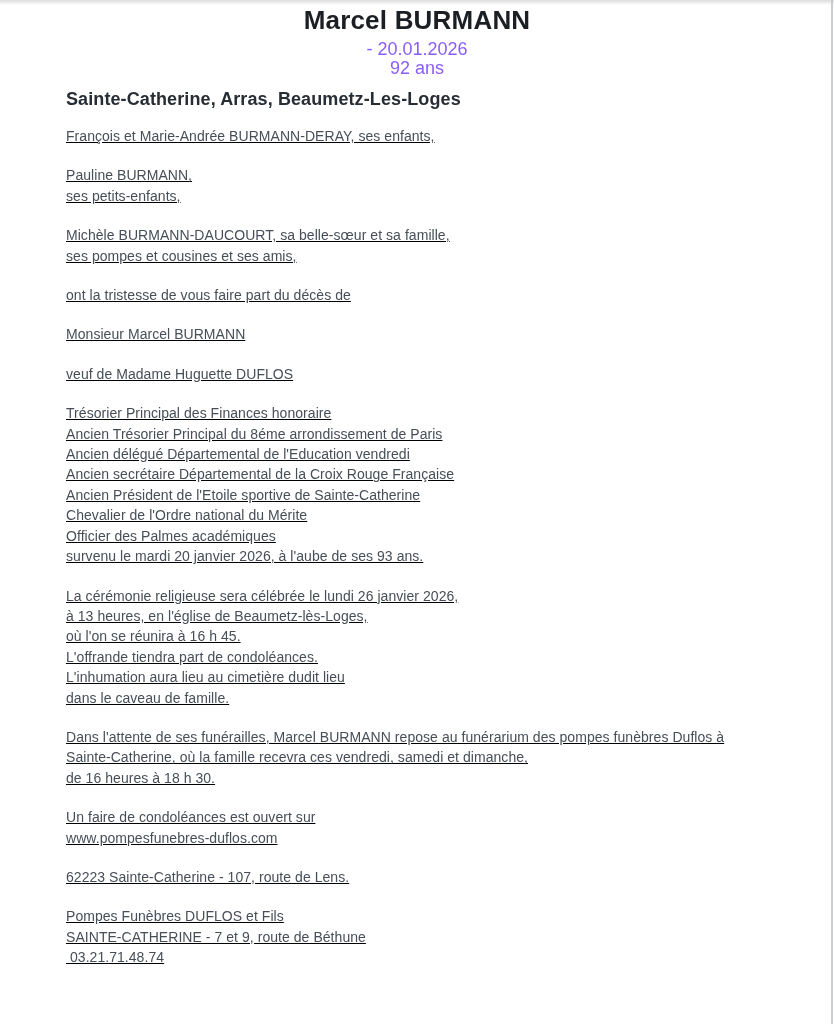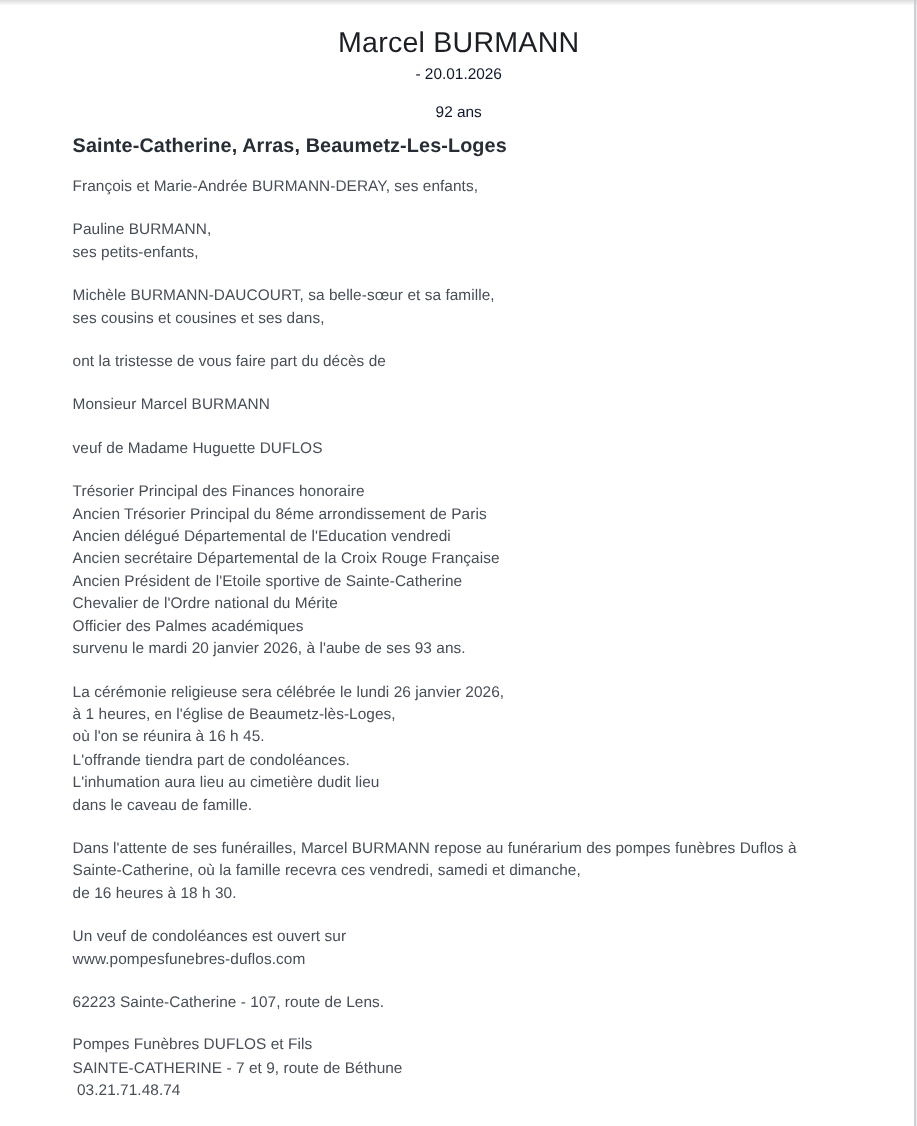--- a/index.html
+++ b/index.html
@@ -28,51 +28,52 @@
     right: 1px;
     width: 2px;
     height: 1024px;
     background: #c9ced3;
   }
   .doc {
     padding: 0 66px;
   }
   .doc-title {
     margin: 0;
-    padding-top: 23px;
+    padding-top: 5px;
     font-size: 26px;
     line-height: 30px;
-    font-weight: 400;
+    font-weight: 700;
     text-align: center;
     color: #1b1e23;
     letter-spacing: 0.2px;
   }
   .sub-line {
     margin-top: 7px;
-    font-size: 14px;
+    font-size: 18px;
     line-height: 15px;
     text-align: center;
-    color: #0f172a;
+    color: #8b5cf6;
   }
   .sub-line.age {
-    margin-top: 19px;
+    margin-top: 4px;
   }
   .locations-heading {
     margin: 14px 0 0 0;
     font-size: 18px;
     line-height: 19px;
     font-weight: 700;
     color: #272d35;
     letter-spacing: 0.1px;
   }
   .notice-body {
     margin-top: 17px;
   }
   .para {
     margin: 0 0 19px 0;
+    text-decoration: underline;
   }
   .para:last-child {
     margin-bottom: 0;
   }
   .line {
     font-size: 14px;
     line-height: 20.4px;
     color: #474e57;
     white-space: pre-wrap;
     letter-spacing: 0.05px;
@@ -92,21 +93,21 @@
   <section class="notice-body">
       <div class="para">
         <div class="line">François et Marie-Andrée BURMANN-DERAY, ses enfants,</div>
       </div>
       <div class="para">
         <div class="line">Pauline BURMANN,</div>
         <div class="line">ses petits-enfants,</div>
       </div>
       <div class="para">
         <div class="line">Michèle BURMANN-DAUCOURT, sa belle-sœur et sa famille,</div>
-        <div class="line">ses cousins et cousines et ses dans,</div>
+        <div class="line">ses pompes et cousines et ses amis,</div>
       </div>
       <div class="para">
         <div class="line">ont la tristesse de vous faire part du décès de</div>
       </div>
       <div class="para">
         <div class="line">Monsieur Marcel BURMANN</div>
       </div>
       <div class="para">
         <div class="line">veuf de Madame Huguette DUFLOS</div>
       </div>
@@ -115,33 +116,33 @@
         <div class="line">Ancien Trésorier Principal du 8éme arrondissement de Paris</div>
         <div class="line">Ancien délégué Départemental de l'Education vendredi</div>
         <div class="line">Ancien secrétaire Départemental de la Croix Rouge Française</div>
         <div class="line">Ancien Président de l'Etoile sportive de Sainte-Catherine</div>
         <div class="line">Chevalier de l'Ordre national du Mérite</div>
         <div class="line">Officier des Palmes académiques</div>
         <div class="line">survenu le mardi 20 janvier 2026, à l'aube de ses 93 ans.</div>
       </div>
       <div class="para">
         <div class="line">La cérémonie religieuse sera célébrée le lundi 26 janvier 2026,</div>
-        <div class="line">à 1 heures, en l'église de Beaumetz-lès-Loges,</div>
+        <div class="line">à 13 heures, en l'église de Beaumetz-lès-Loges,</div>
         <div class="line">où l'on se réunira à 16 h 45.</div>
         <div class="line">L'offrande tiendra part de condoléances.</div>
         <div class="line">L'inhumation aura lieu au cimetière dudit lieu</div>
         <div class="line">dans le caveau de famille.</div>
       </div>
       <div class="para">
         <div class="line">Dans l'attente de ses funérailles, Marcel BURMANN repose au funérarium des pompes funèbres Duflos à</div>
         <div class="line">Sainte-Catherine, où la famille recevra ces vendredi, samedi et dimanche,</div>
         <div class="line">de 16 heures à 18 h 30.</div>
       </div>
       <div class="para">
-        <div class="line">Un veuf de condoléances est ouvert sur</div>
+        <div class="line">Un faire de condoléances est ouvert sur</div>
         <div class="line">www.pompesfunebres-duflos.com</div>
       </div>
       <div class="para">
         <div class="line">62223 Sainte-Catherine - 107, route de Lens.</div>
       </div>
       <div class="para">
         <div class="line">Pompes Funèbres DUFLOS et Fils</div>
         <div class="line">SAINTE-CATHERINE - 7 et 9, route de Béthune</div>
         <div class="line"> 03.21.71.48.74</div>
       </div>

